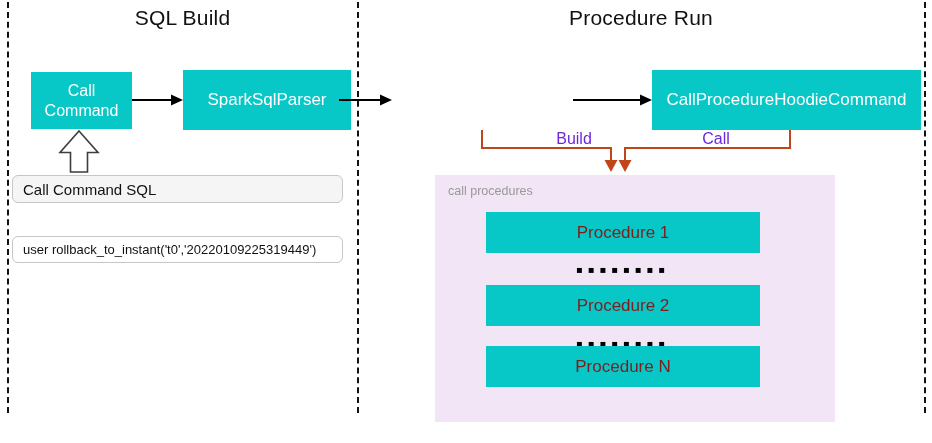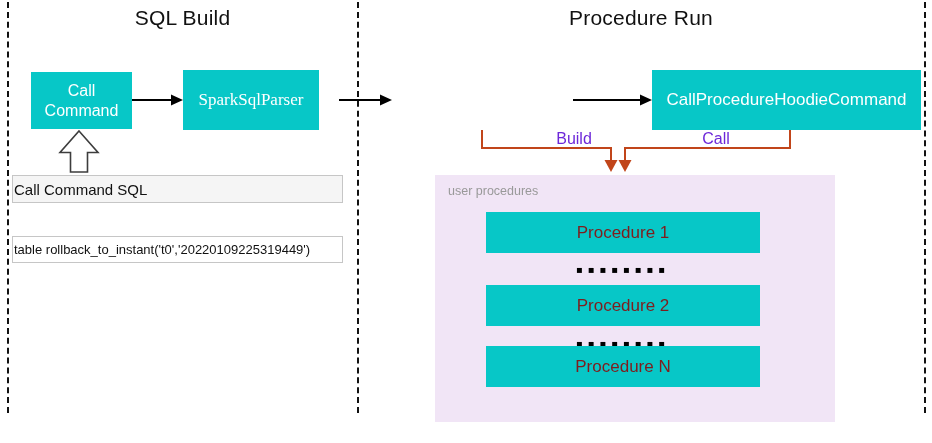--- a/index.html
+++ b/index.html
@@ -36,24 +36,24 @@
     white-space:pre-line;
     line-height:1.25;
   }
   svg.overlay{
     position:absolute;left:0;top:0;width:932px;height:443px;
     pointer-events:none;
   }
   .sql-panel-part{
     position:absolute;
     border:1px solid #c6c6c6;
-    border-radius:0;
+    border-radius:6px;
     background:#ffffff;
     display:flex;align-items:center;
-    padding-left:1px;
+    padding-left:10px;
     color:#111;
   }
   .sql-panel-header{
     background:#f5f5f5;
     font-size:15px;
   }
   .sql-row{font-size:13px;}
   .pink-panel{
     position:absolute;
     left:435px;top:175px;width:400px;height:247px;
@@ -89,21 +89,21 @@
 
   <div class="dashed-v" style="left:7px"></div>
   <div class="dashed-v" style="left:357px"></div>
   <div class="dashed-v" style="left:924px"></div>
 
   <div class="section-title" style="left:8px;width:349px;">SQL Build</div>
   <div class="section-title" style="left:358px;width:566px;">Procedure Run</div>
 
   <div class="tbox" style="left:31px;top:72px;width:101px;height:57px;font-size:16px;">Call
 Command</div>
-  <div class="tbox" style="left:183px;top:70px;width:136px;height:60px;font-family:Liberation Serif, serif;">SparkSqlParser</div>
+  <div class="tbox" style="left:183px;top:70px;width:168px;height:60px;">SparkSqlParser</div>
   <div class="tbox" style="left:652px;top:70px;width:269px;height:60px;">CallProcedureHoodieCommand</div>
 
   <svg class="overlay" viewBox="0 0 932 443">
 
     <g stroke="#000" fill="#000">
       <line x1="132" y1="100" x2="172" y2="100" stroke-width="2"></line>
       <polygon points="183,100 171,94.5 171,105.5" stroke="none"></polygon>
     </g>
     <g stroke="#000" fill="#000">
       <line x1="339" y1="100" x2="381" y2="100" stroke-width="2"></line>
@@ -124,24 +124,24 @@
     <g stroke="#C1451A" fill="none" stroke-width="2">
       <polyline points="790,130 790,148 625,148 625,161"></polyline>
       <polygon points="625,172 618.5,160 631.5,160" fill="#C1451A" stroke="none"></polygon>
     </g>
   </svg>
 
   <div class="flow-label" style="left:574px;">Build</div>
   <div class="flow-label" style="left:716px;">Call</div>
 
   <div class="sql-panel-part sql-panel-header" style="left:12px;top:175px;width:331px;height:28px;">Call Command SQL</div>
-  <div class="sql-panel-part sql-row" style="left:12px;top:236px;width:331px;height:27px;">table rollback_to_instant('t0','20220109225319449')</div>
+  <div class="sql-panel-part sql-row" style="left:12px;top:236px;width:331px;height:27px;">user rollback_to_instant('t0','20220109225319449')</div>
 
   <div class="pink-panel">
-    <div class="group-label">user procedures</div>
+    <div class="group-label">call procedures</div>
     <div class="proc-box" style="top:37px;">Procedure 1</div>
     <div class="dots" style="top:90px;">▪▪▪▪▪▪▪▪</div>
     <div class="proc-box" style="top:110px;">Procedure 2</div>
     <div class="dots" style="top:164px;">▪▪▪▪▪▪▪▪</div>
     <div class="proc-box" style="top:171px;">Procedure N</div>
   </div>
 
 </div>
 
 </body></html>

